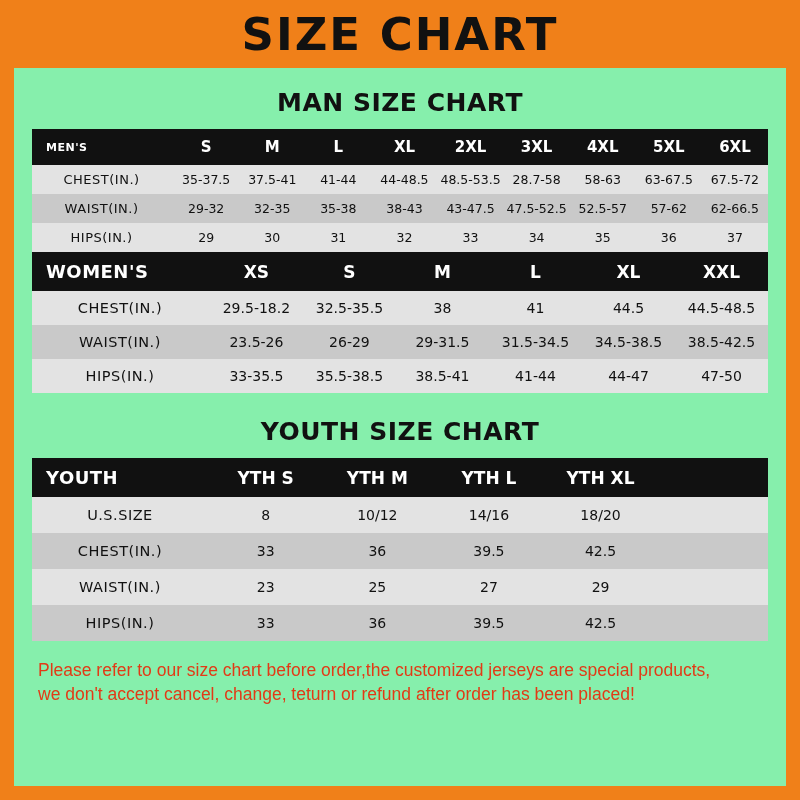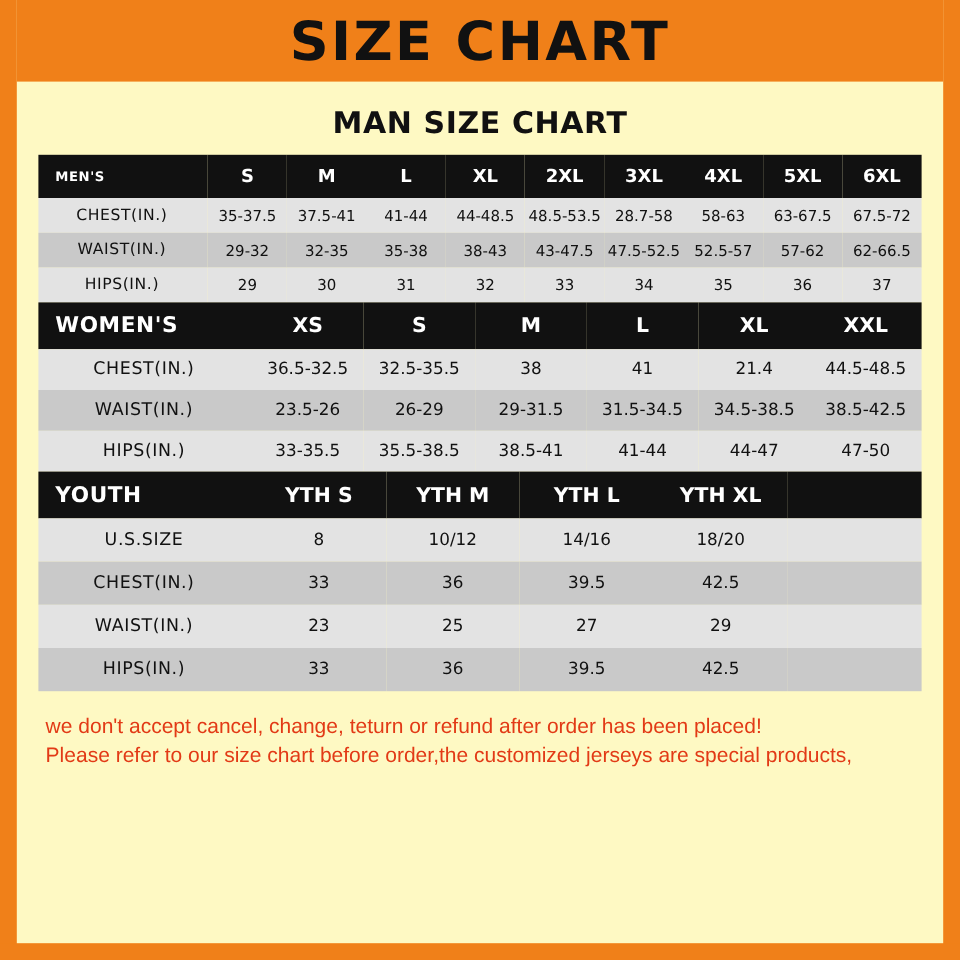--- a/index.html
+++ b/index.html
@@ -13,21 +13,21 @@
     font-family: "Liberation Sans", sans-serif;
     overflow: hidden;
   }
   .page {
     position: relative;
     width: 800px;
     height: 800px;
     box-sizing: border-box;
     border-left: 14px solid #f08019;
     border-right: 14px solid #f08019;
-    background: #fef9c3;
+    background: #86efac;
   }
   .header-band {
     background: #f08019;
     height: 68px;
     display: flex;
     align-items: center;
     justify-content: center;
   }
   .header-title {
     font-family: "DejaVu Sans", sans-serif;
@@ -195,25 +195,25 @@
           <th>S</th>
           <th>M</th>
           <th>L</th>
           <th>XL</th>
           <th>XXL</th>
         </tr>
       </thead>
       <tbody>
         <tr class="light">
           <td class="rowlabel">CHEST(IN.)</td>
-          <td>36.5-32.5</td>
+          <td>29.5-18.2</td>
           <td>32.5-35.5</td>
           <td>38</td>
           <td>41</td>
-          <td>21.4</td>
+          <td>44.5</td>
           <td>44.5-48.5</td>
         </tr>
         <tr class="dark">
           <td class="rowlabel">WAIST(IN.)</td>
           <td>23.5-26</td>
           <td>26-29</td>
           <td>29-31.5</td>
           <td>31.5-34.5</td>
           <td>34.5-38.5</td>
           <td>38.5-42.5</td>
@@ -223,20 +223,21 @@
           <td>33-35.5</td>
           <td>35.5-38.5</td>
           <td>38.5-41</td>
           <td>41-44</td>
           <td>44-47</td>
           <td>47-50</td>
         </tr>
       </tbody>
     </table>
 
+    <div class="section-title t-youth">YOUTH SIZE CHART</div>
     <table class="size youth">
       <thead>
         <tr>
           <th class="rowlabel" style="width:22%">YOUTH</th>
           <th>YTH S</th>
           <th>YTH M</th>
           <th>YTH L</th>
           <th>YTH XL</th>
           <th></th>
         </tr>
@@ -271,20 +272,20 @@
           <td>33</td>
           <td>36</td>
           <td>39.5</td>
           <td>42.5</td>
           <td></td>
         </tr>
       </tbody>
     </table>
 
     <div class="notice">
+      <div>Please refer to our size chart before order,the customized jerseys are special products,</div>
       <div>we don't accept cancel, change, teturn or refund after order has been placed!</div>
-      <div>Please refer to our size chart before order,the customized jerseys are special products,</div>
     </div>
 
   </div>
 
   <div class="footer-band"></div>
 </div>
 
 </body></html>

